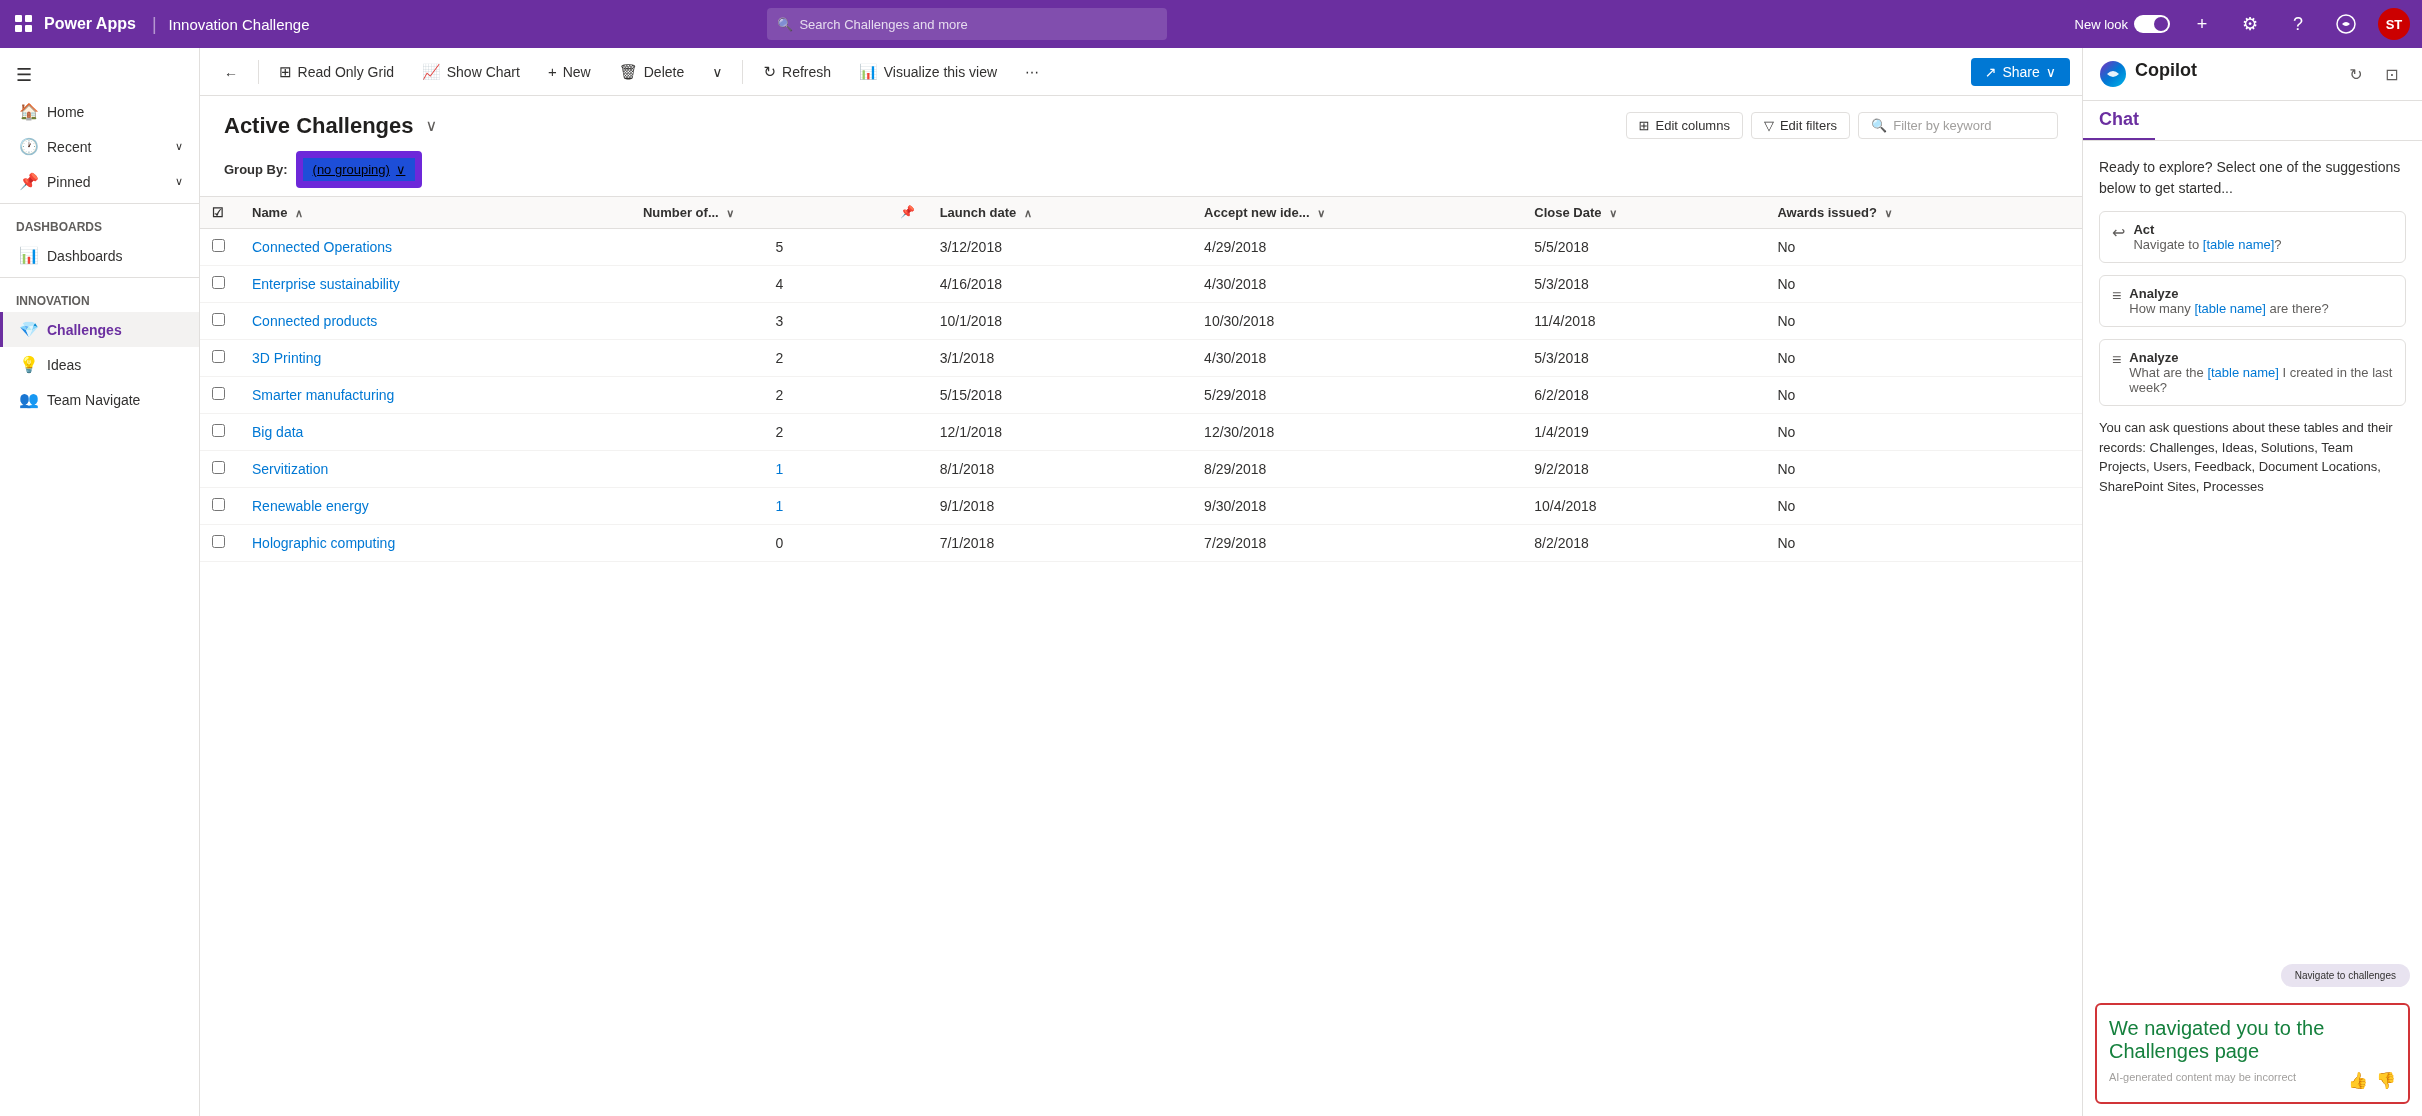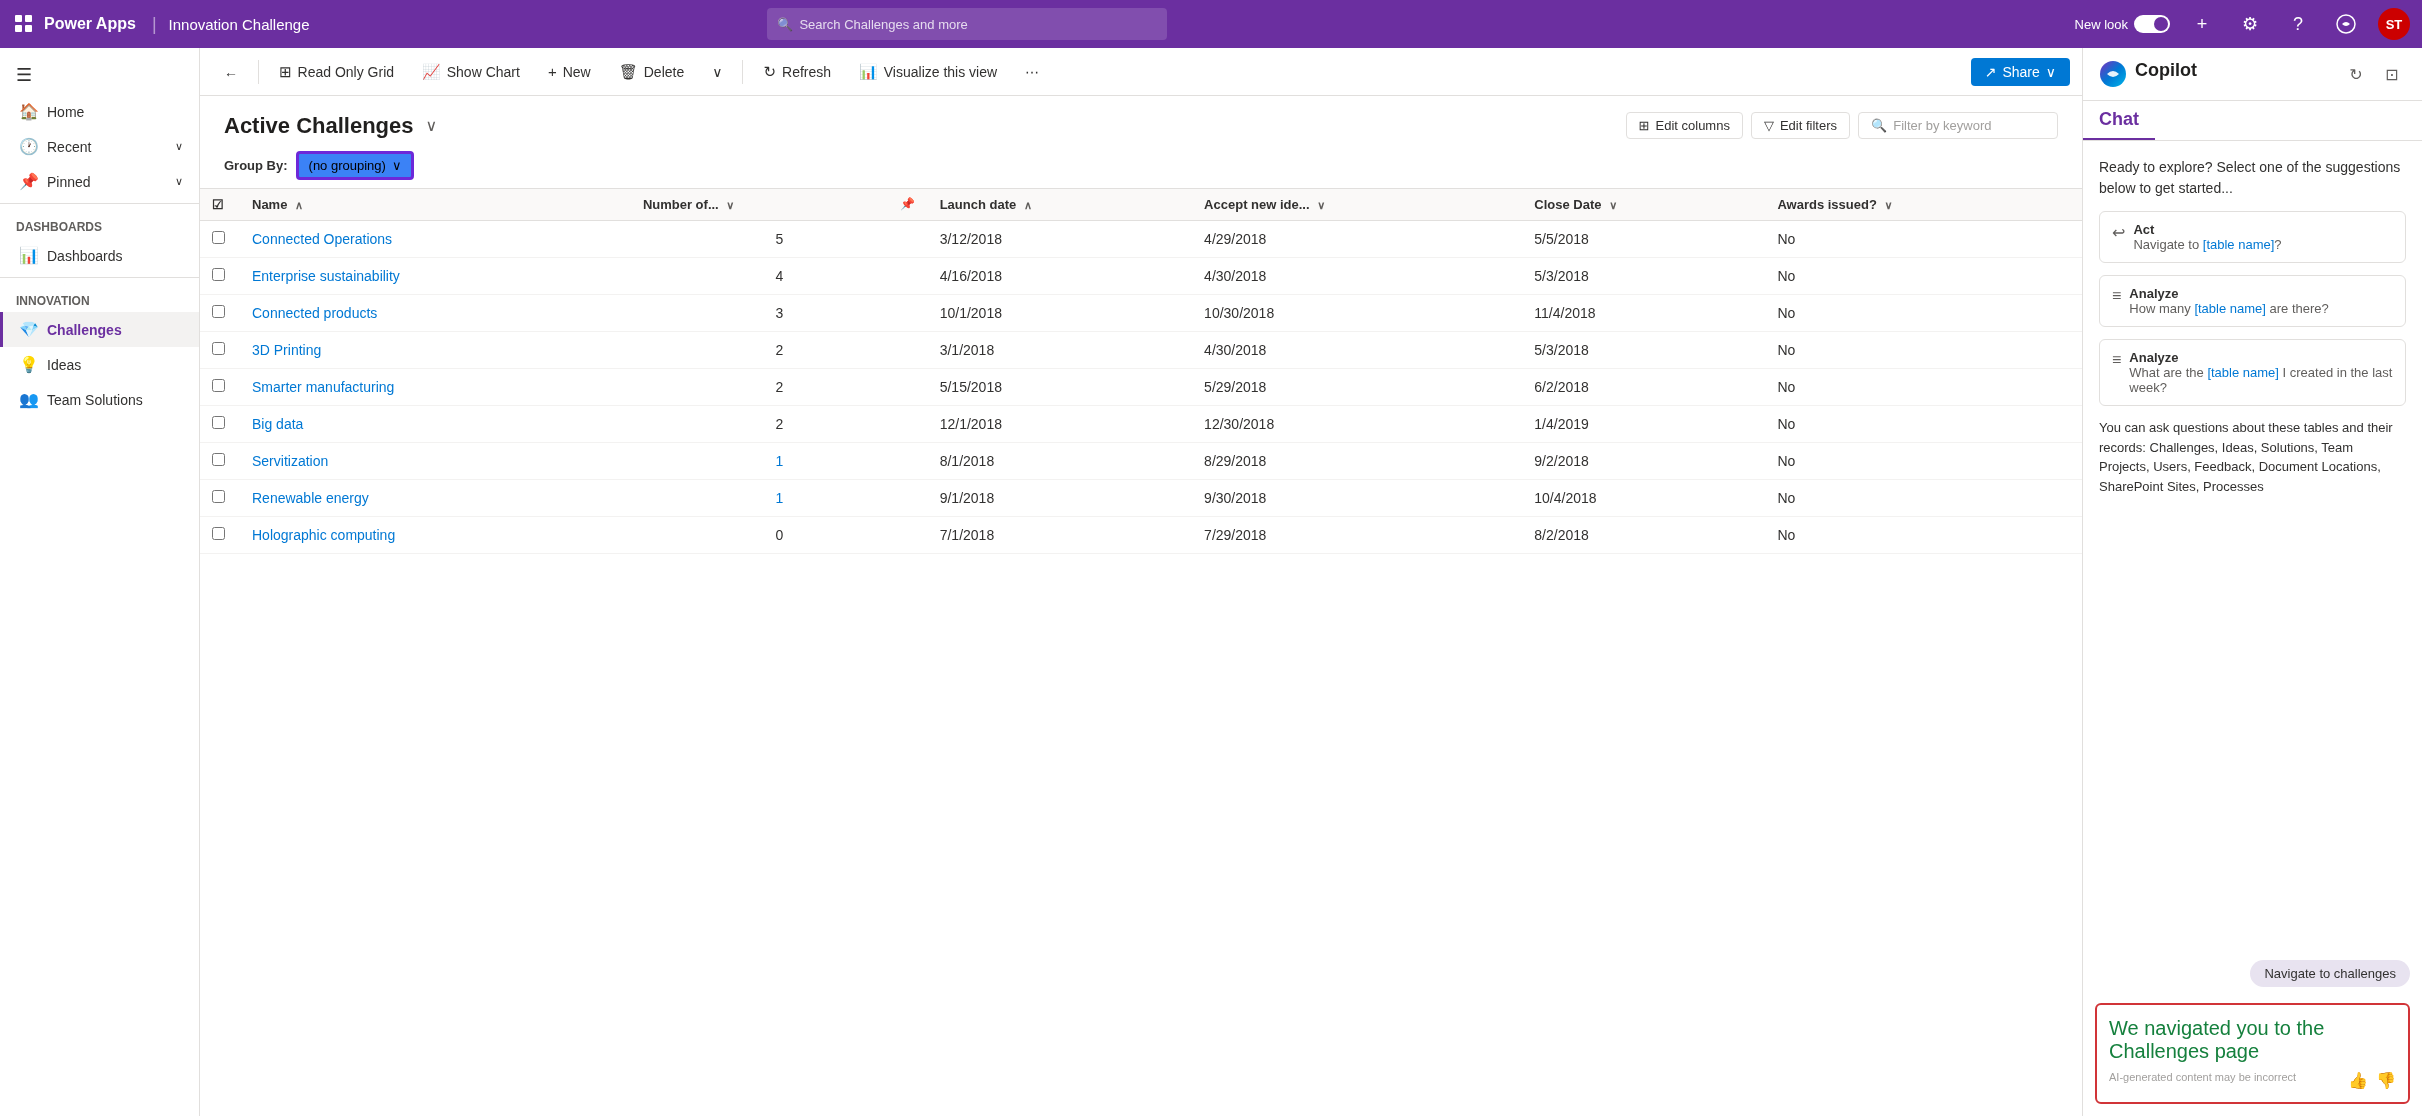--- a/index.html
+++ b/index.html
@@ -113,22 +113,22 @@
     }
     .filter-input {
       display: flex; align-items: center; gap: 6px; padding: 5px 12px;
       border: 1px solid #e1dfdd; background: white; border-radius: 4px;
       font-size: 13px; color: #a19f9d; width: 200px;
     }
     .group-by-row { display: flex; align-items: center; gap: 8px; }
     .group-by-label { font-size: 13px; font-weight: 600; color: #323130; }
     .group-by-select {
       display: flex; align-items: center; gap: 6px; padding: 4px 10px;
-      border: 3px solid #6d28d9; background: #3b82f6; border-radius: 4px;
-      font-size: 13px; cursor: pointer;
+      border: 7px solid #6d28d9; background: #1d4ed8; border-radius: 4px;
+      font-size: 13px; cursor: pointer; text-decoration: underline;
     }
 
     
     .data-grid { flex: 1; overflow: auto; }
     .grid-table { width: 100%; border-collapse: collapse; }
     .grid-table th {
       text-align: left; padding: 8px 12px; font-size: 13px; font-weight: 600;
       color: #323130; background: #faf9f8; border-bottom: 1px solid #e1dfdd;
       white-space: nowrap; position: sticky; top: 0; z-index: 1;
     }
@@ -163,21 +163,21 @@
       border: 1px solid #e1dfdd; border-radius: 6px; padding: 10px 12px;
       cursor: pointer; display: flex; gap: 8px;
     }
     .copilot-suggestion .sug-icon { font-size: 16px; color: #605e5c; margin-top: 1px; }
     .copilot-suggestion .sug-content .sug-label { font-weight: 600; font-size: 13px; color: #323130; }
     .copilot-suggestion .sug-content .sug-text { font-size: 13px; color: #605e5c; }
     .copilot-suggestion .sug-content .sug-link { color: #0078d4; }
     .copilot-info { font-size: 13px; color: #323130; line-height: 1.5; }
     .copilot-navigate-btn {
       background: #e8e3f0; color: #323130; border: none; border-radius: 16px;
-      padding: 6px 14px; font-size: 13px; cursor: pointer; float: right;
+      padding: 6px 14px; font-size: 10px; cursor: pointer; float: right;
     }
     .copilot-response-box {
       border: 2px solid #d13438; border-radius: 6px; padding: 12px;
       margin: 0 12px 12px;
     }
     .copilot-response-text { font-size: 20px; color: #15803d; margin-bottom: 8px; }
     .copilot-response-footer { display: flex; align-items: flex-start; gap: 8px; }
     .copilot-response-disclaimer { font-size: 11px; color: #a19f9d; flex: 1; }
     .copilot-thumb { font-size: 16px; cursor: pointer; color: #605e5c; }
     .navigate-row { display: flex; justify-content: flex-end; padding: 4px 0 8px; }
@@ -248,21 +248,21 @@
     <div class="sidebar-item active">
       <span class="icon">💎</span>
       <span>Challenges</span>
     </div>
     <div class="sidebar-item">
       <span class="icon">💡</span>
       <span>Ideas</span>
     </div>
     <div class="sidebar-item">
       <span class="icon">👥</span>
-      <span>Team Solutions</span>
+      <span>Team Navigate</span>
     </div>
   </div>
 
   <div class="content-area">
 
     <div class="toolbar">
       <button class="toolbar-btn">
         <span>←</span>
       </button>
       <div class="toolbar-separator"></div>

